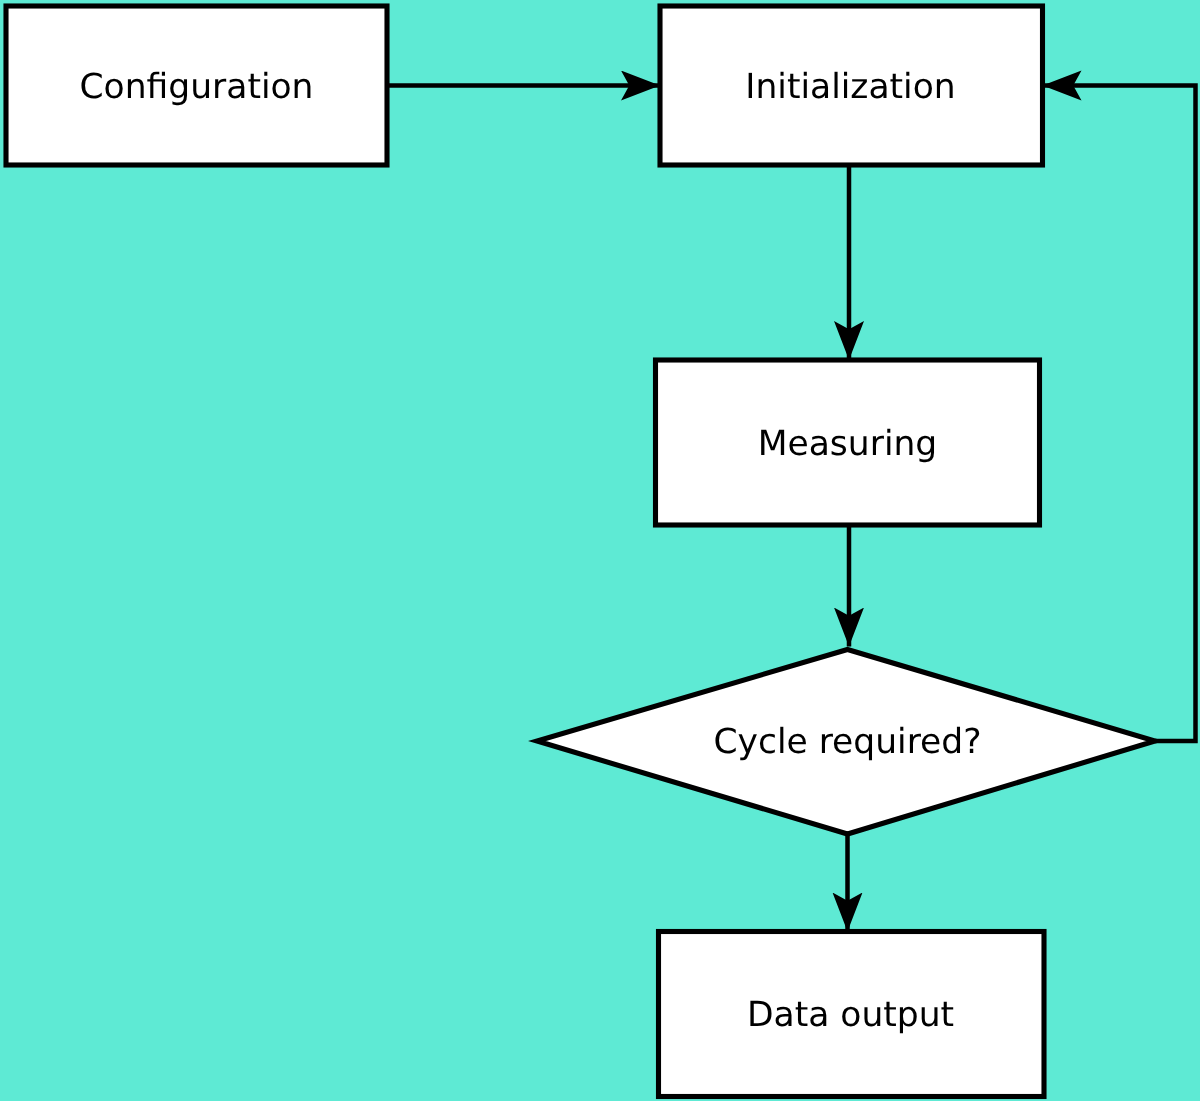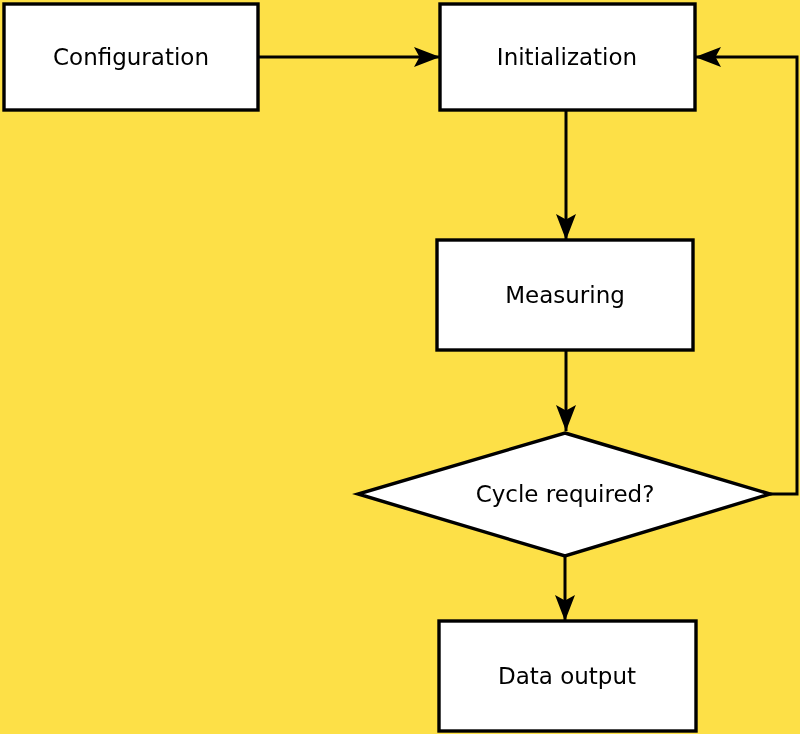--- a/index.html
+++ b/index.html
@@ -4,21 +4,21 @@
 <style>
   html, body {
     margin: 0;
     padding: 0;
     background: #ffffff;
   }
   .canvas {
     position: relative;
     width: 800px;
     height: 734px;
-    background: #fde047;
+    background: #5eead4;
     overflow: hidden;
   }
   svg {
     display: block;
   }
   .node-label {
     font-family: "DejaVu Sans", sans-serif;
     font-size: 23px;
     fill: #000000;
   }

